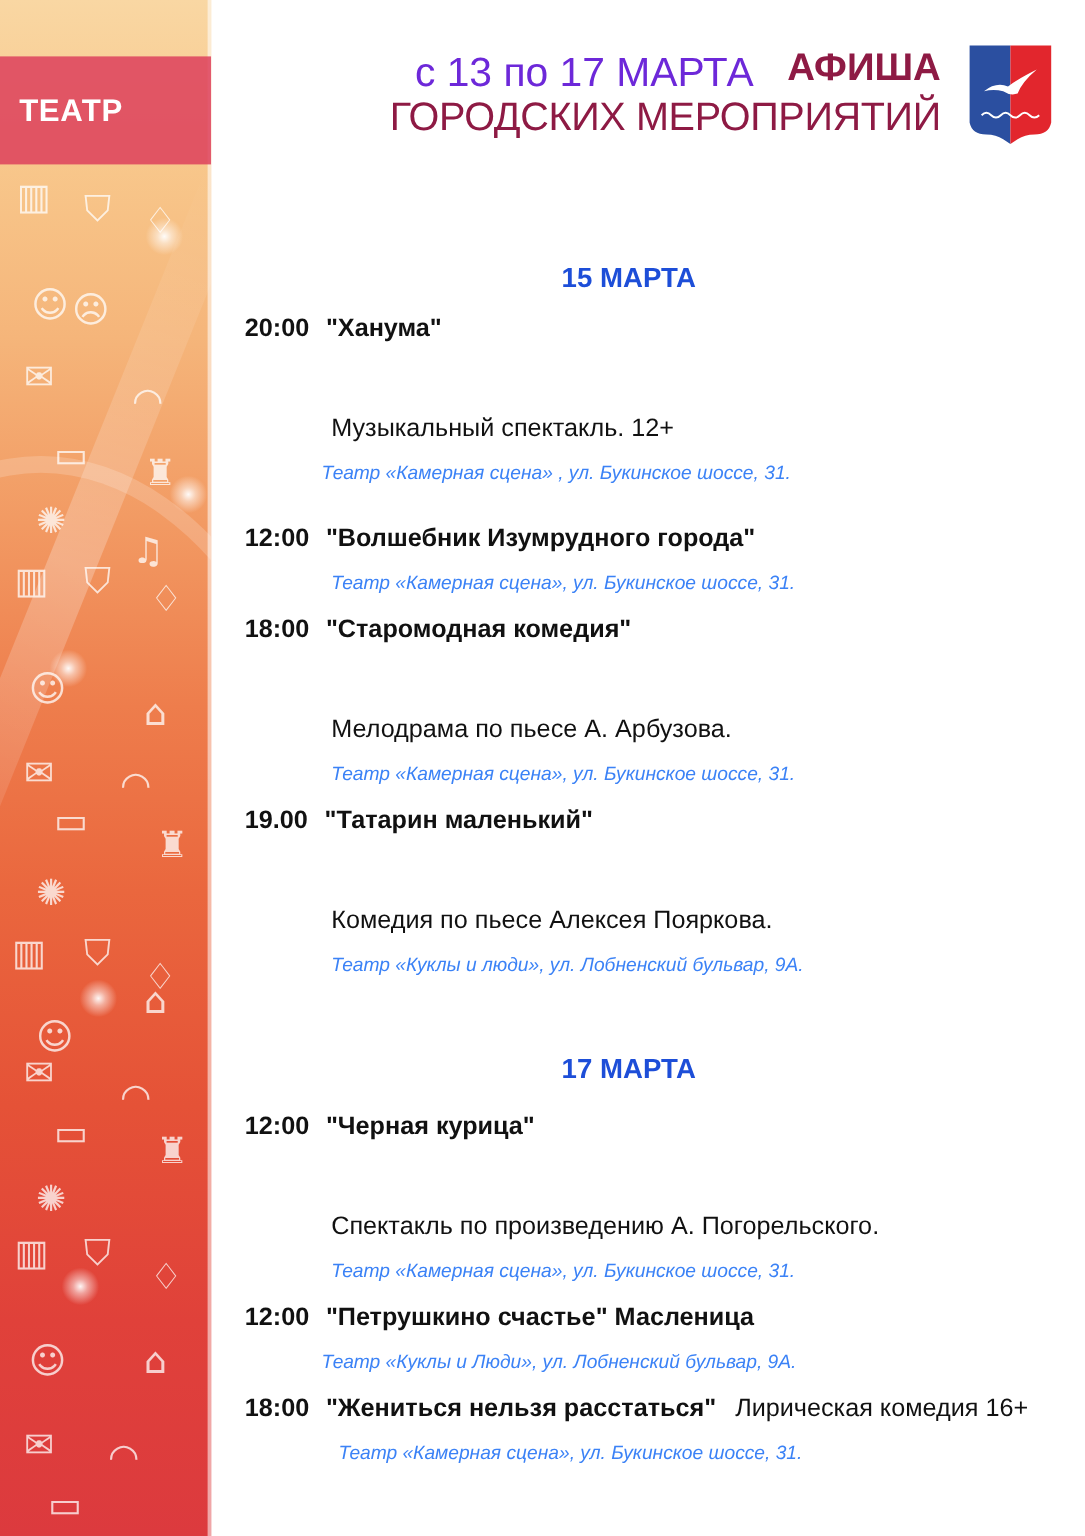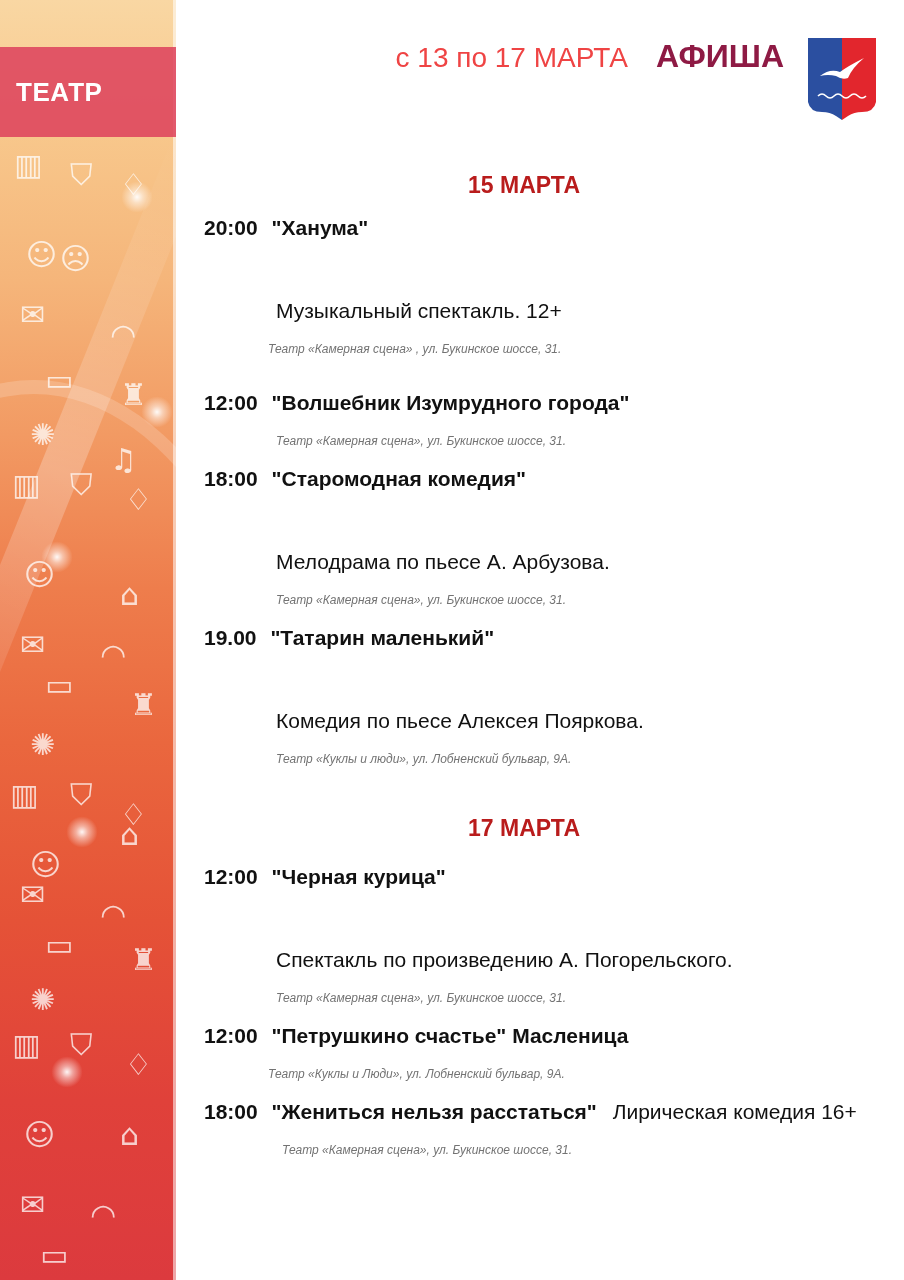--- a/index.html
+++ b/index.html
@@ -90,22 +90,22 @@
     
     .header {
       position: absolute;
       left: 300px; top: 30px;
       width: 500px;
       height: 100px;
     }
     .header-range {
       position: absolute;
       right: 172px; top: 12px;
-      color: #ef4444;
-      font-size: 28px;
+      color: #6d28d9;
+      font-size: 34px;
       white-space: nowrap;
     }
     .header-afisha {
       position: absolute;
       right: 16px; top: 8px;
       color: #8e1a44;
       font-weight: bold;
       font-size: 32px;
       white-space: nowrap;
     }
@@ -126,29 +126,30 @@
     
     .schedule {
       position: absolute;
       left: 204px; top: 165px;
       width: 690px;
     }
     .day {
       margin-bottom: 0;
     }
     .day-title {
-      color: #b91c1c;
+      color: #1d4ed8;
       font-weight: bold;
       font-size: 23px;
       text-align: center;
       width: 680px;
       padding-left: 0;
       height: 40px;
       line-height: 40px;
       margin-left: -20px;
+      margin-top: 46px;
     }
     .event {
       margin: 0;
     }
     .event-head {
       font-size: 21px;
       font-weight: bold;
       height: 38px;
       line-height: 38px;
       white-space: nowrap;
@@ -159,27 +160,27 @@
     .event-desc {
       font-size: 21px;
       height: 38px;
       line-height: 38px;
       padding-left: 72px;
       white-space: nowrap;
       color: #111;
       margin-top: 45px;
     }
     .event-venue {
-      font-size: 12px;
+      font-size: 16px;
       font-style: italic;
       height: 38px;
       line-height: 38px;
       padding-left: 72px;
       white-space: nowrap;
-      color: #737373;
+      color: #3b82f6;
     }
     .indent-less { padding-left: 64px; }
   </style>
 </head>
 <body>
 
 <div class="sidebar">
   <span class="deco" style="left:14px;top:150px;">▥</span>
   <span class="deco" style="left:70px;top:160px;">⛉</span>
   <span class="deco" style="left:120px;top:170px;">♢</span>
@@ -226,20 +227,21 @@
   <span class="sparkle" style="left:50px;top:1055px;"></span>
   <div class="sidebar-edge"></div>
   <div class="category-banner">
     <span class="category-label">ТЕАТР</span>
   </div>
 </div>
 
 <div class="header">
   <span class="header-range">с 13 по 17 МАРТА</span>
   <span class="header-afisha">АФИША</span>
+  <span class="header-subtitle">ГОРОДСКИХ МЕРОПРИЯТИЙ</span>
 </div>
 
 <svg class="coat-of-arms" viewBox="0 0 72 88">
   <path d="M2 2 H36 V84 L30 80 Q24 76 16 76 Q4 76 2 66 Z" fill="#2b4fa0"></path>
   <path d="M36 2 H70 V66 Q68 76 56 76 Q48 76 42 80 L36 84 Z" fill="#e2262d"></path>
   <path d="M14 40 Q24 32 34 36 Q42 30 58 22 Q46 32 42 42 Q36 44 30 40 Q22 38 14 40 Z" fill="#ffffff"></path>
   <path d="M12 60 q4 -4 8 0 q4 4 8 0 q4 -4 8 0 q4 4 8 0 q4 -4 8 0 q4 4 8 0" stroke="#ffffff" stroke-width="1.6" fill="none"></path>
 </svg>
 
 <div class="schedule">

